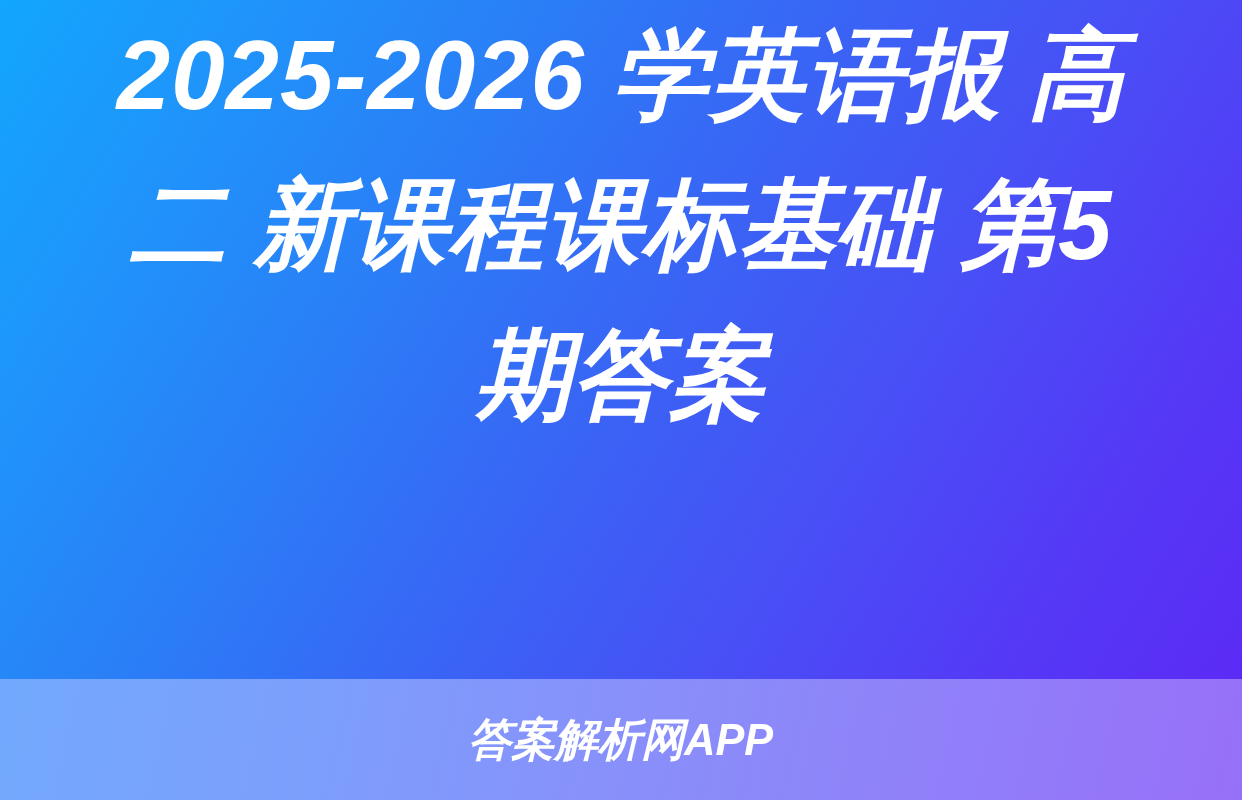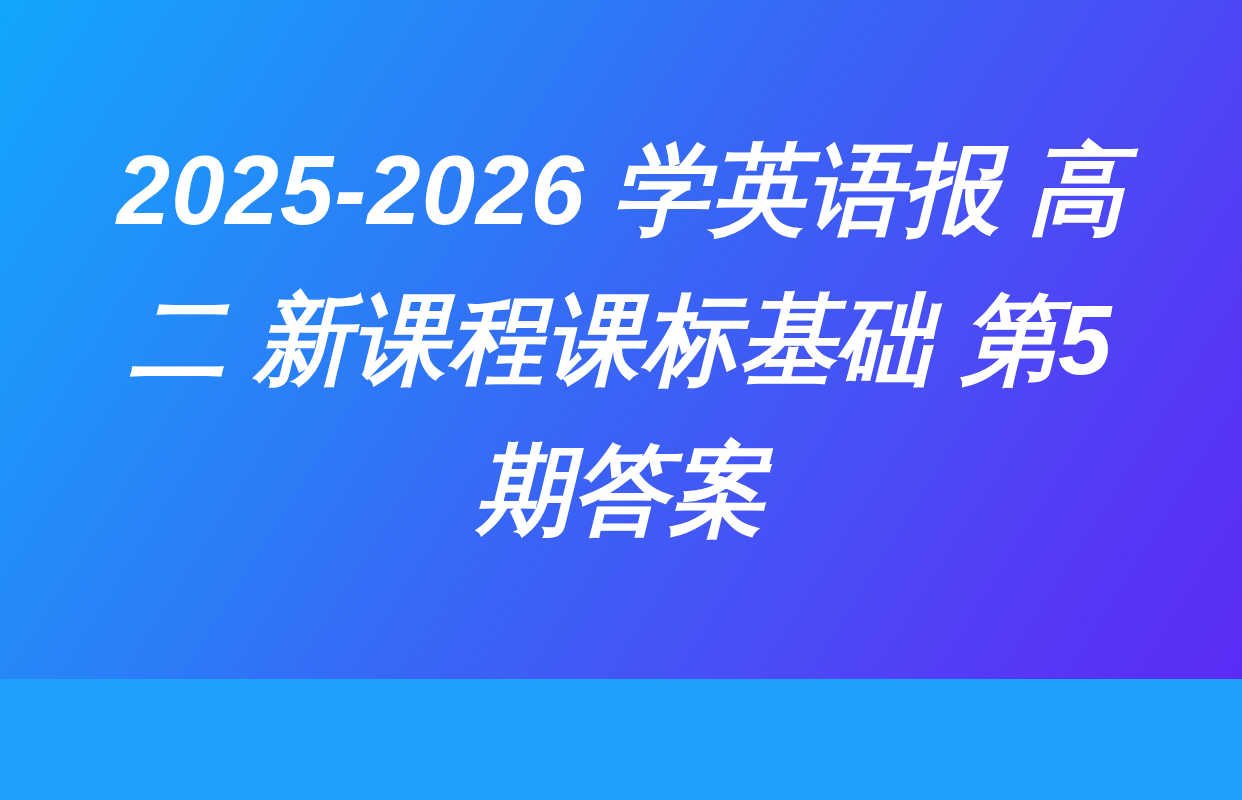--- a/index.html
+++ b/index.html
@@ -41,21 +41,20 @@
 
   .hero-inner {
     position: absolute;
     left: 0;
     top: 0;
     width: 1242px;
     height: 679px;
     display: flex;
     flex-direction: column;
     align-items: center;
-    justify-content: center;
   }
 
   .title-block {
     width: 1130px;
     text-align: center;
   }
 
   .title-line {
     display: block;
     color: #ffffff;
@@ -110,14 +109,17 @@
   <div class="hero"></div>
 
   <div class="hero-inner">
     <div class="title-block">
       <span class="title-line">2025-2026 学英语报 高</span>
       <span class="title-line">二 新课程课标基础 第5</span>
       <span class="title-line">期答案</span>
     </div>
   </div>
 
+  <div class="footer-band">
+    <span class="footer-text">答案解析网APP</span>
+  </div>
 
 </div>
 
 </body></html>

